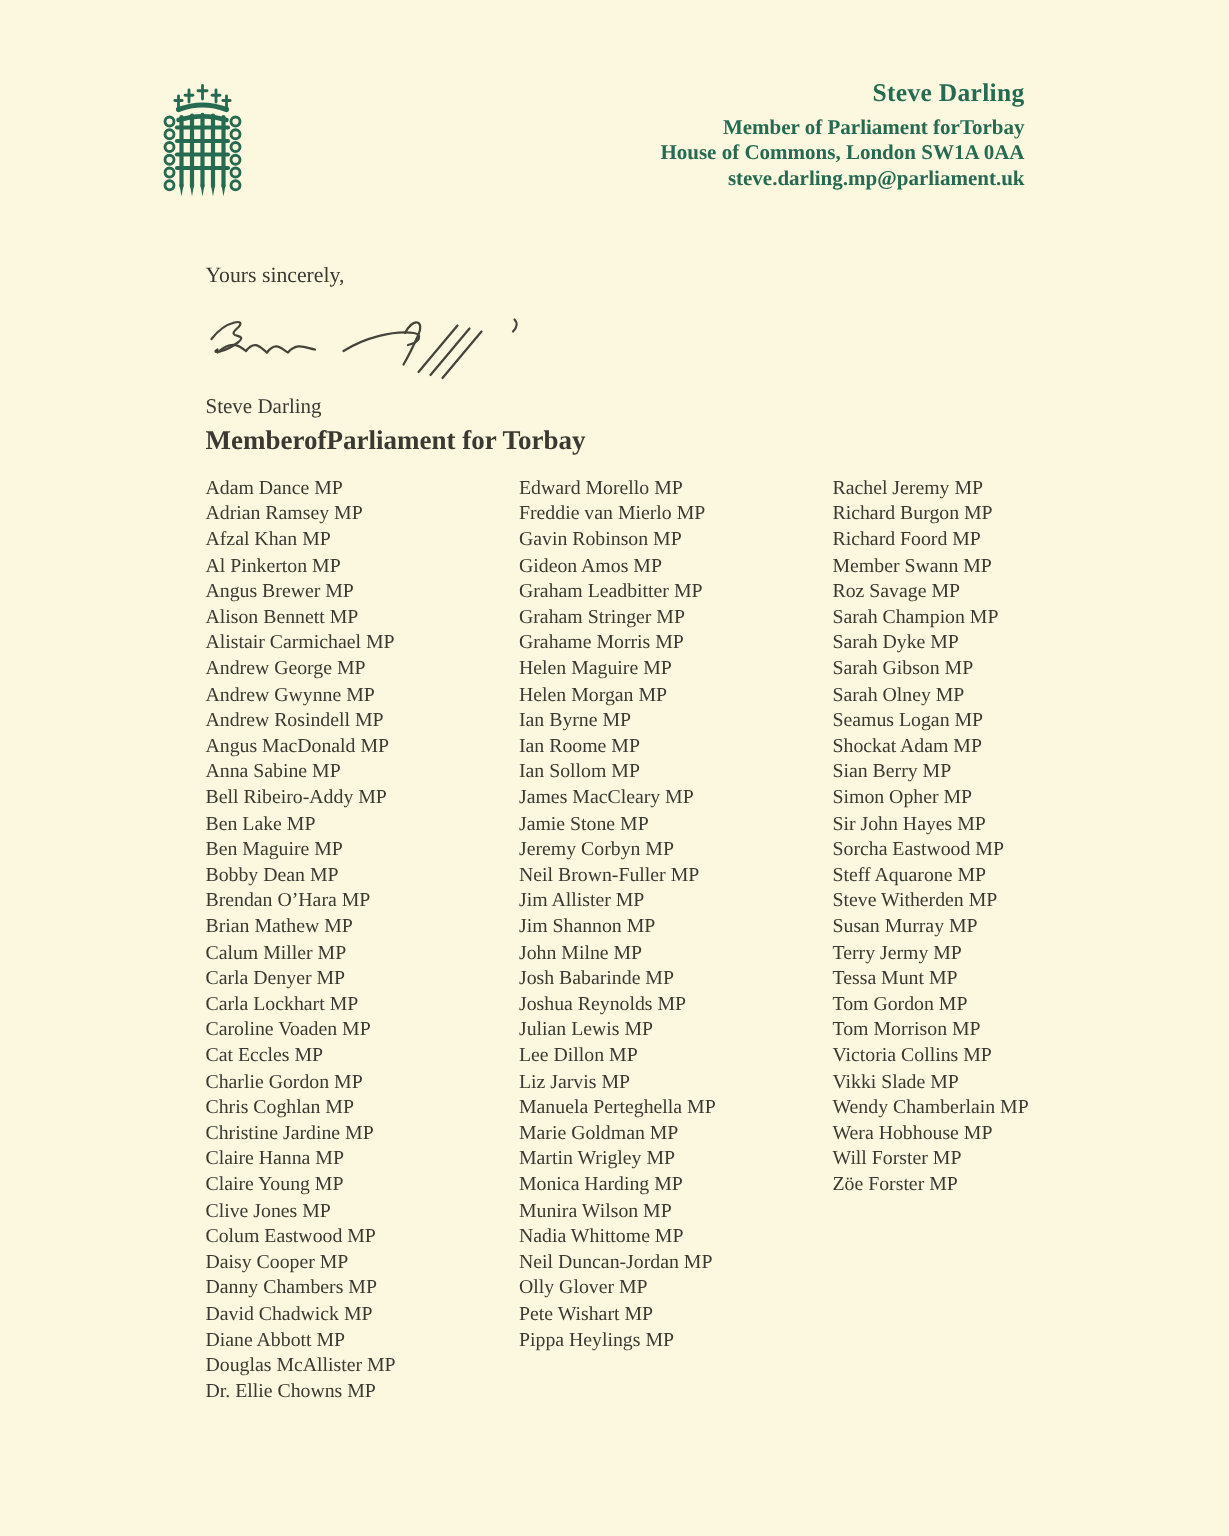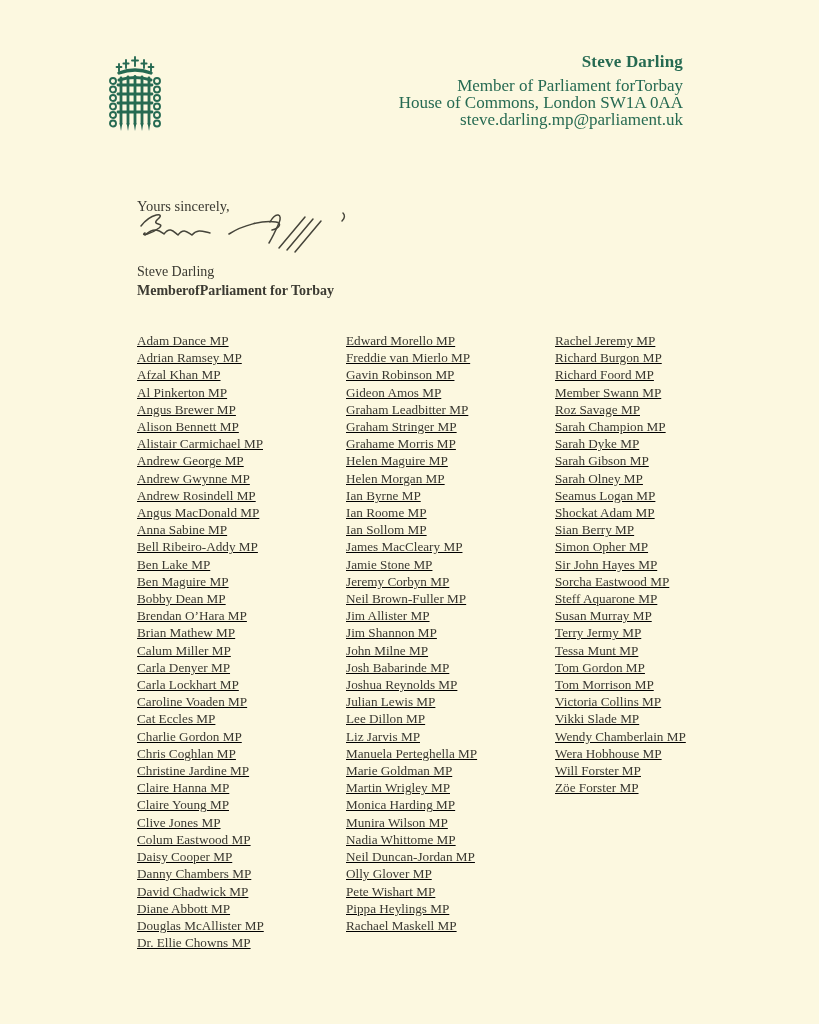--- a/index.html
+++ b/index.html
@@ -34,28 +34,29 @@
     text-align: right;
     color: #266a52;
   }
   .header-name {
     font-size: 17px;
     font-weight: bold;
     letter-spacing: 0.2px;
     margin-bottom: 5px;
   }
   .header-line {
-    font-size: 17px;
+    font-size: 14px;
     line-height: 17px;
+    font-weight: bold;
   }
   
   .valediction {
     position: absolute;
     left: 137px;
-    top: 198px;
+    top: 176px;
     font-size: 14.5px;
     color: #3b3a32;
   }
   .signature {
     position: absolute;
     left: 131px;
     top: 203px;
     width: 225px;
     height: 56px;
   }
@@ -63,31 +64,30 @@
     position: absolute;
     left: 137px;
     top: 264px;
     font-size: 14px;
     color: #3b3a32;
   }
   .signatory-title {
     position: absolute;
     left: 137px;
     top: 283px;
-    font-size: 14px;
+    font-size: 18px;
     font-weight: bold;
     color: #3b3a32;
   }
   
   .columns {
     position: absolute;
     left: 137px;
-    top: 332px;
+    top: 316px;
     display: flex;
-    text-decoration: underline;
   }
   .col {
     list-style: none;
     margin: 0;
     padding: 0;
     width: 209px;
   }
   .col li {
     font-size: 13.2px;
     line-height: 17.2px;
@@ -256,39 +256,39 @@
         <li>Manuela Perteghella MP</li>
         <li>Marie Goldman MP</li>
         <li>Martin Wrigley MP</li>
         <li>Monica Harding MP</li>
         <li>Munira Wilson MP</li>
         <li>Nadia Whittome MP</li>
         <li>Neil Duncan-Jordan MP</li>
         <li>Olly Glover MP</li>
         <li>Pete Wishart MP</li>
         <li>Pippa Heylings MP</li>
-        <li>Rachael Maskell MP</li>
       </ul>
     <ul class="col">
         <li>Rachel Jeremy MP</li>
         <li>Richard Burgon MP</li>
         <li>Richard Foord MP</li>
         <li>Member Swann MP</li>
         <li>Roz Savage MP</li>
         <li>Sarah Champion MP</li>
         <li>Sarah Dyke MP</li>
         <li>Sarah Gibson MP</li>
         <li>Sarah Olney MP</li>
         <li>Seamus Logan MP</li>
         <li>Shockat Adam MP</li>
         <li>Sian Berry MP</li>
         <li>Simon Opher MP</li>
         <li>Sir John Hayes MP</li>
         <li>Sorcha Eastwood MP</li>
         <li>Steff Aquarone MP</li>
+        <li>Steve Witherden MP</li>
         <li>Susan Murray MP</li>
         <li>Terry Jermy MP</li>
         <li>Tessa Munt MP</li>
         <li>Tom Gordon MP</li>
         <li>Tom Morrison MP</li>
         <li>Victoria Collins MP</li>
         <li>Vikki Slade MP</li>
         <li>Wendy Chamberlain MP</li>
         <li>Wera Hobhouse MP</li>
         <li>Will Forster MP</li>

